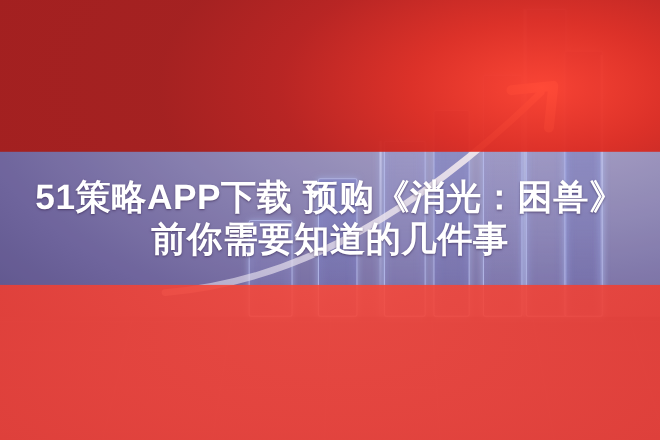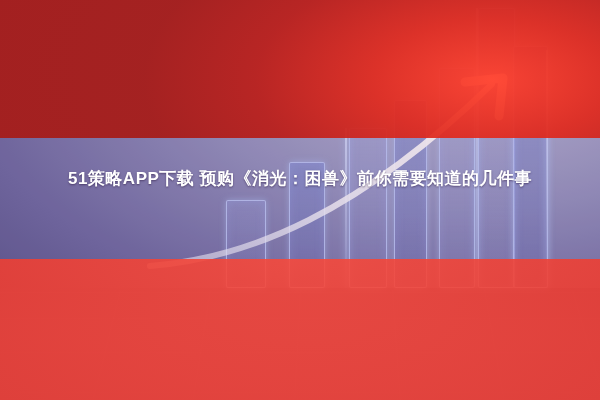--- a/index.html
+++ b/index.html
@@ -92,21 +92,21 @@
   }
 
   
   .headline {
     position: absolute;
     left: 0;
     right: 0;
     top: 160px;
     text-align: center;
     color: #ffffff;
-    font-size: 17px;
+    font-size: 32px;
     font-weight: bold;
     line-height: 38px;
     letter-spacing: .5px;
     text-shadow: 0 1px 2px rgba(40,20,60,.55);
     padding: 0 22px;
     box-sizing: border-box;
     white-space: pre-line;
   }
 </style>
 </head>

